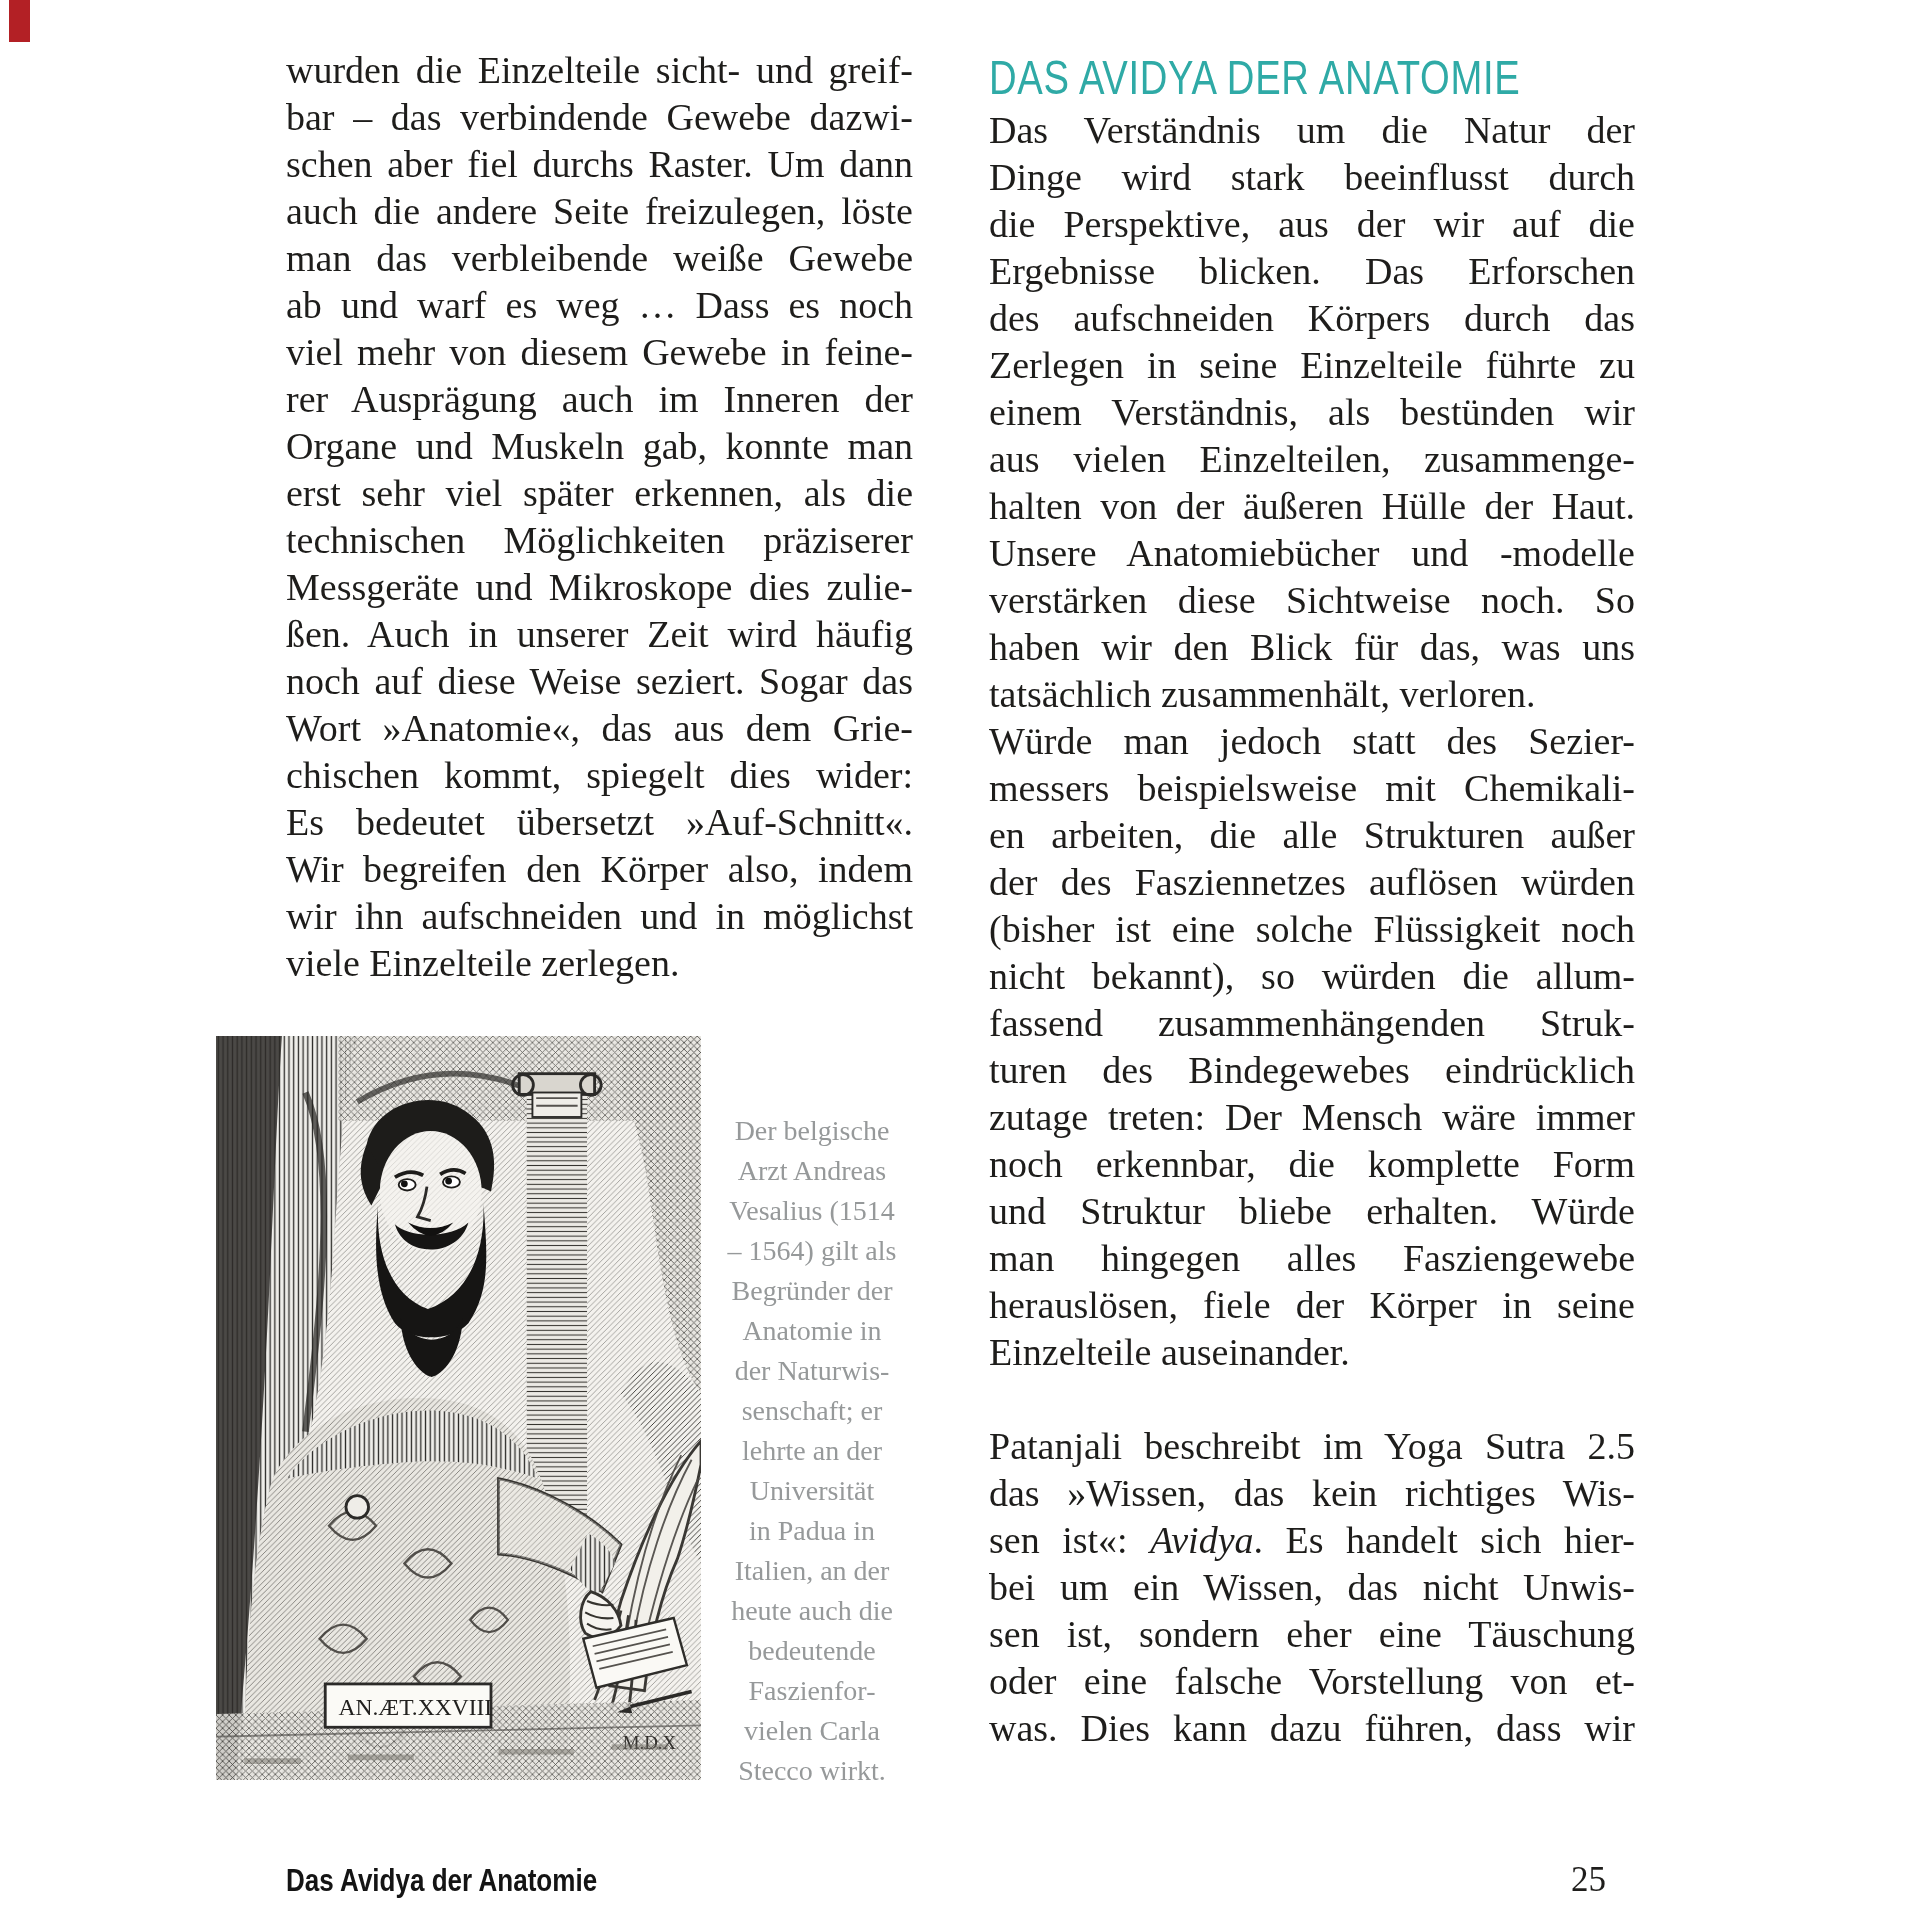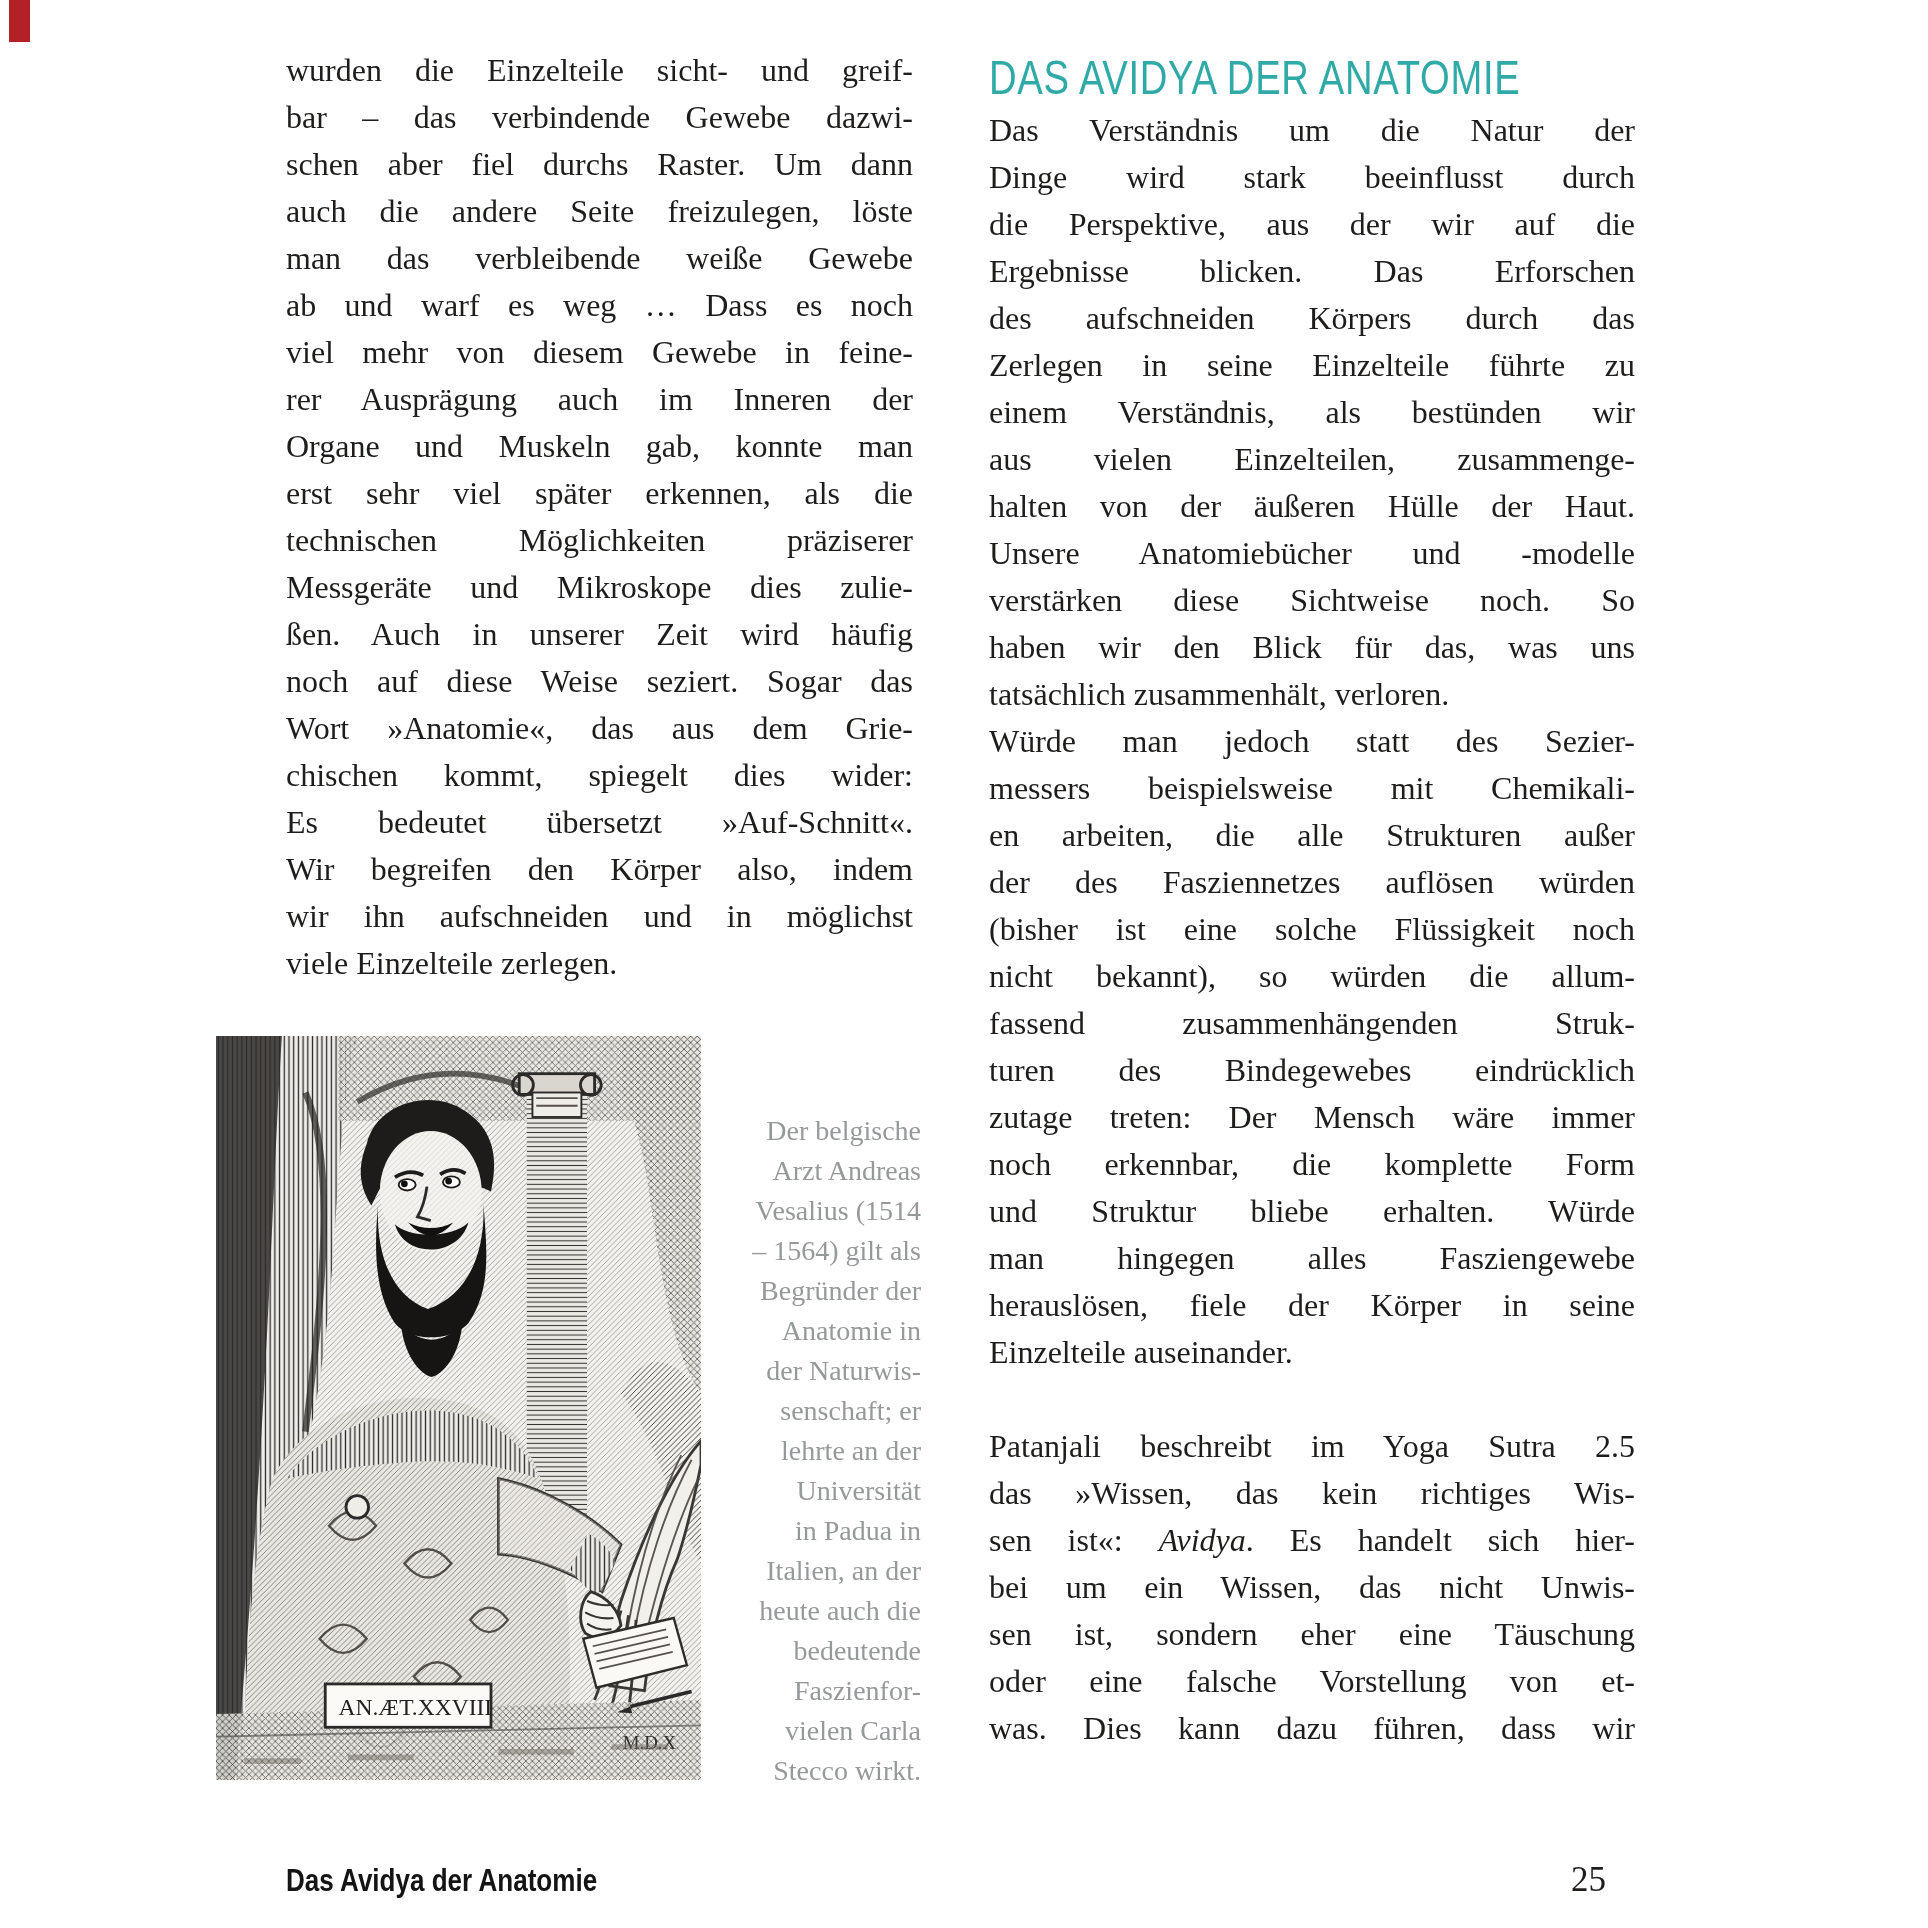--- a/index.html
+++ b/index.html
@@ -3,34 +3,34 @@
 <meta charset="utf-8">
 <style>
   html,body{margin:0;padding:0;background:#ffffff;}
   .page{position:relative;width:1928px;height:1928px;background:#ffffff;overflow:hidden;
         font-family:"Liberation Serif", serif;color:#1e1d1b;}
   .red-tab{position:absolute;left:9.4px;top:0;width:21px;height:42px;}
   
   .col{position:absolute;}
   .col-left{left:286px;top:47px;width:627px;}
   .col-right{left:989px;top:47px;width:646px;}
-  .body-lines{font-size:32px;line-height:47px;}
+  .body-lines{font-size:38px;line-height:47px;}
   .tline{text-align:justify;text-align-last:justify;text-justify:inter-word;white-space:normal;}
   .tline.ragged{text-align-last:left;}
   .it{font-style:italic;}
   .heading{font-family:"Liberation Sans", sans-serif;font-weight:400;font-size:49px;line-height:60px;
            letter-spacing:0.9px;transform:scaleX(0.78);transform-origin:left center;white-space:nowrap;}
   .rc-body{}
   .para-gap{height:47px;}
   
   .portrait{position:absolute;left:197px;top:1036px;width:485px;height:744px;margin-left:19px;}
   .portrait svg{display:block;width:100%;height:100%;}
   
   .caption{position:absolute;left:703px;top:1111px;width:218px;font-size:28px;line-height:40px;}
-  .cap-line{text-align:right;}
+  .cap-line{text-align:center;}
   
   .footer{position:absolute;left:286px;top:1860px;width:1320px;height:47px;
           display:flex;justify-content:space-between;align-items:baseline;}
   .footer-left{font-family:"Liberation Sans", sans-serif;font-weight:700;font-size:31px;
                transform:scaleX(0.84);transform-origin:left bottom;white-space:nowrap;}
   .page-number{font-size:35px;margin-left:40px;}
 </style>
 </head>
 <body>
 

